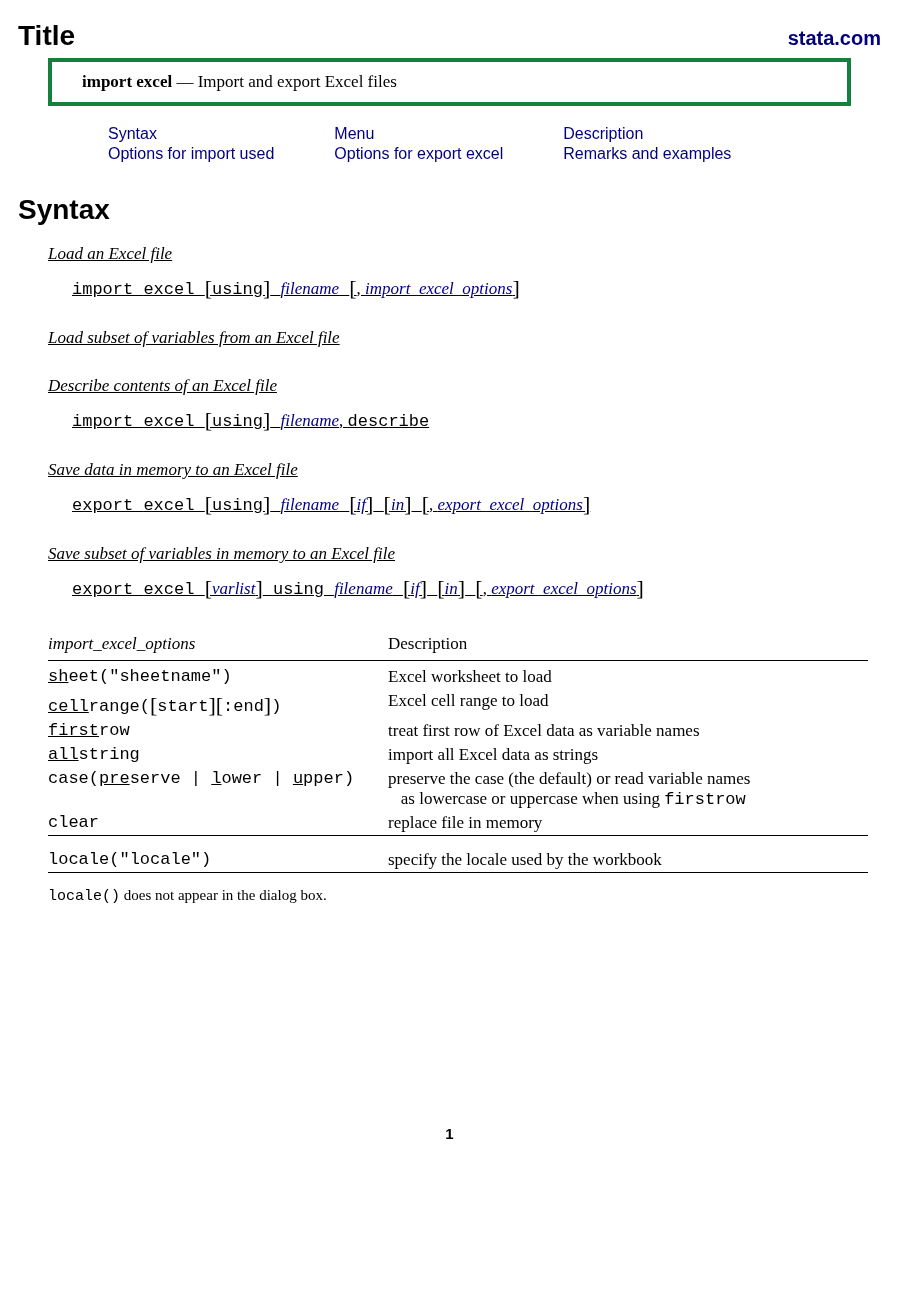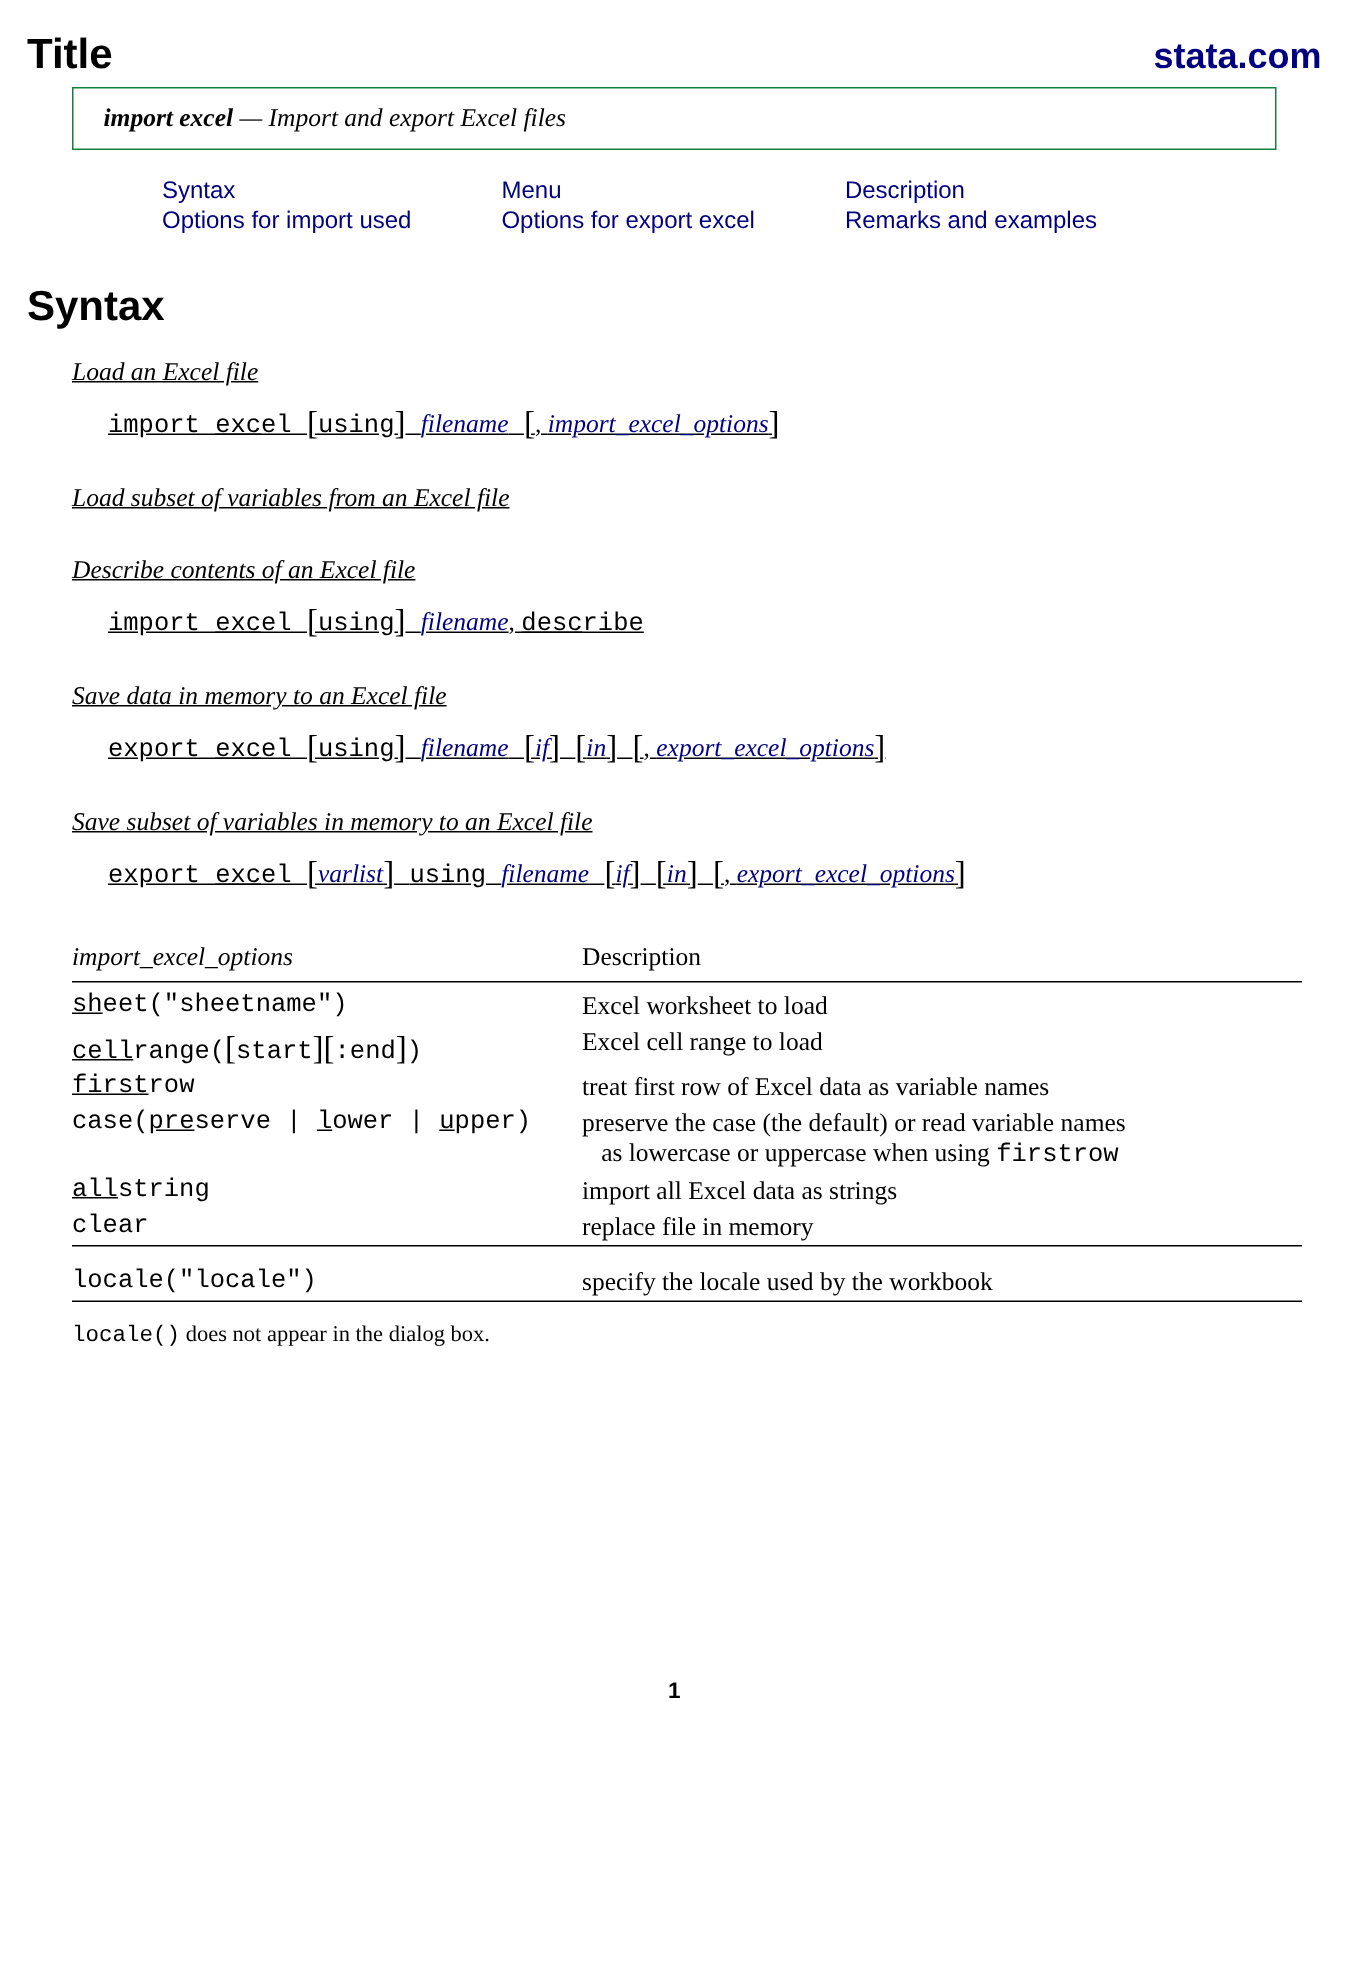--- a/index.html
+++ b/index.html
@@ -19,28 +19,27 @@
     margin-bottom: 6px;
   }
   .title-heading, .syntax-heading {
     font-family: Arial, Helvetica, sans-serif;
     font-weight: bold;
     font-size: 28px;
   }
   .stata-link {
     font-family: Arial, Helvetica, sans-serif;
     font-weight: bold;
-    font-size: 24px;
+    font-size: 20px;
     color: #000080;
   }
   .title-box {
-    border: 1px solid #15803d;
+    border: 4px solid #15803d;
     margin: 0 30px 18px 30px;
-    padding: 10px 20px;
-    font-style: italic;
+    padding: 10px 30px;
   }
   .title-box .cmd {
     font-weight: bold;
   }
   .toc {
     margin: 0 0 30px 90px;
     font-family: Arial, Helvetica, sans-serif;
     font-size: 16px;
   }
   .toc table {
@@ -197,26 +196,26 @@
   </tr>
   <tr>
     <td><span class="u">cell</span><span>range(</span><span class="bracket">[</span><span class="rm it">start</span><span class="bracket">]</span><span class="bracket">[</span><span class="rm it">:end</span><span class="bracket">]</span><span>)</span></td>
     <td>Excel cell range to load</td>
   </tr>
   <tr>
     <td><span class="u">first</span><span>row</span></td>
     <td>treat first row of Excel data as variable names</td>
   </tr>
   <tr>
+    <td><span class="u">all</span><span>string</span></td>
+    <td>import all Excel data as strings</td>
+  </tr>
+  <tr>
     <td><span>case(</span><span class="u">pre</span><span>serve</span><span class="rm"> </span><span>|</span><span class="rm"> </span><span class="u">l</span><span>ower</span><span class="rm"> </span><span>|</span><span class="rm"> </span><span class="u">u</span><span>pper</span><span>)</span></td>
     <td><span>preserve the case (the default) or read variable names</span><br>&nbsp;&nbsp;&nbsp;<span>as lowercase or uppercase when using </span><span style="font-family:'Courier New',monospace">firstrow</span></td>
-  </tr>
-  <tr>
-    <td><span class="u">all</span><span>string</span></td>
-    <td>import all Excel data as strings</td>
   </tr>
   <tr>
     <td><span>clear</span></td>
     <td>replace file in memory</td>
   </tr>
   <tr class="hr-row">
         <td colspan="2"></td>
       </tr>
   <tr class="spacer">
     <td><span>locale("</span><span class="rm it">locale</span><span>")</span></td>

